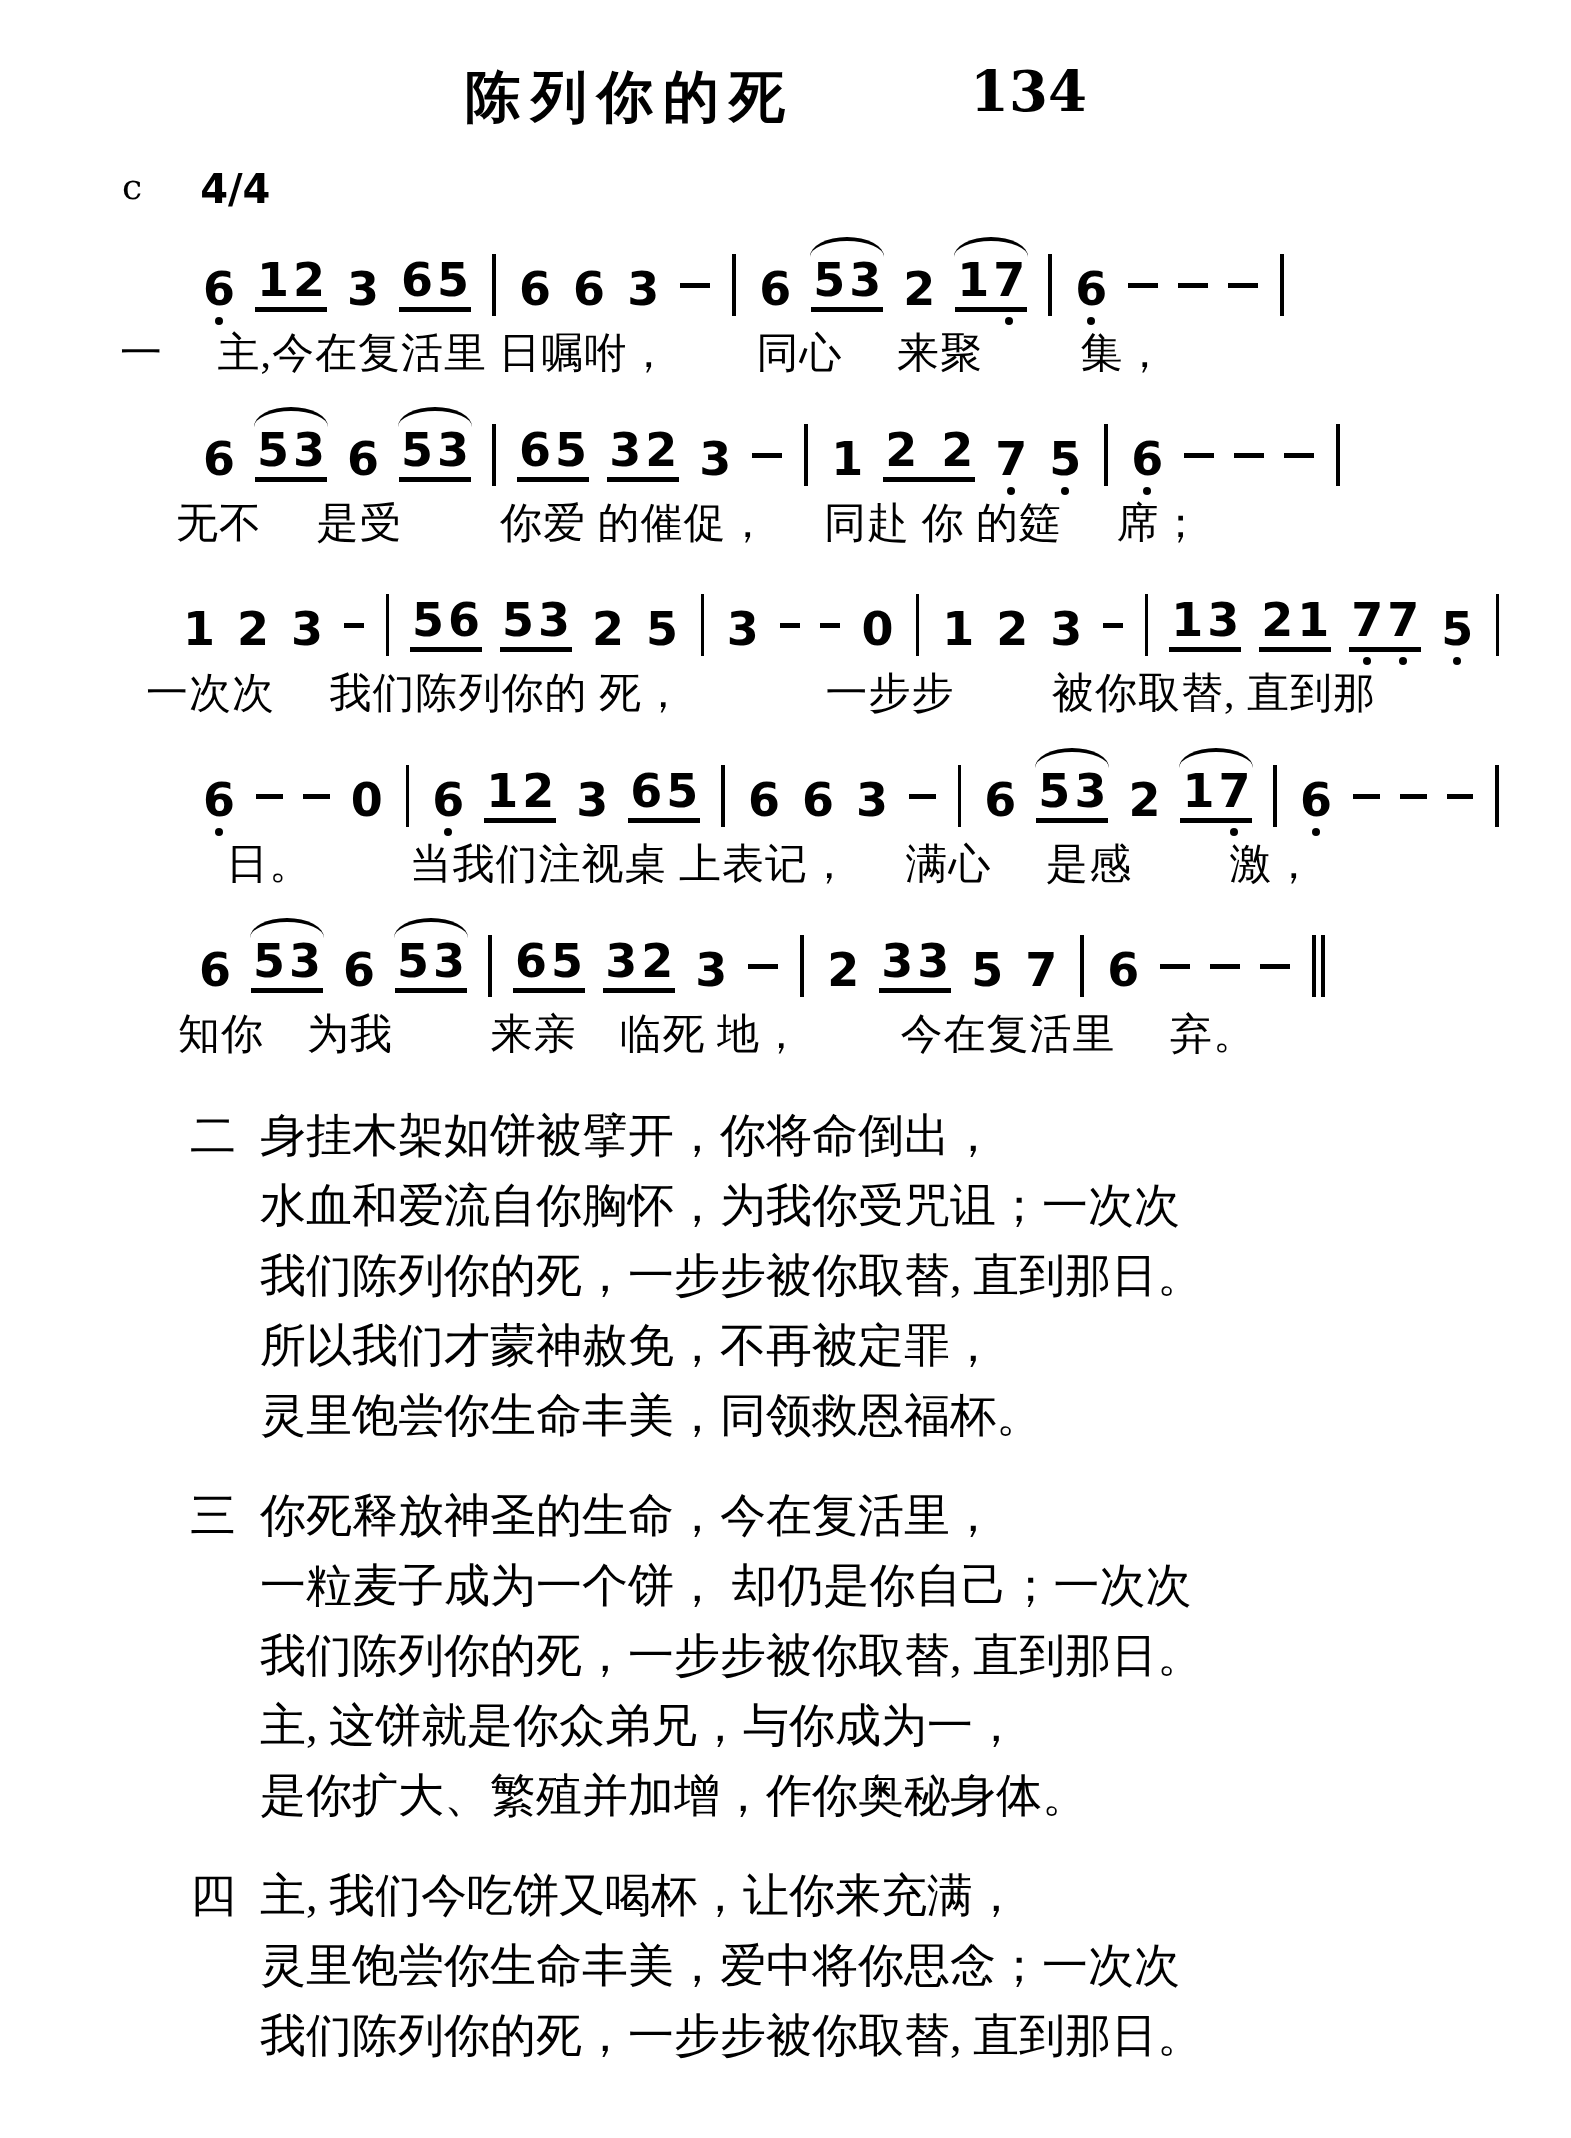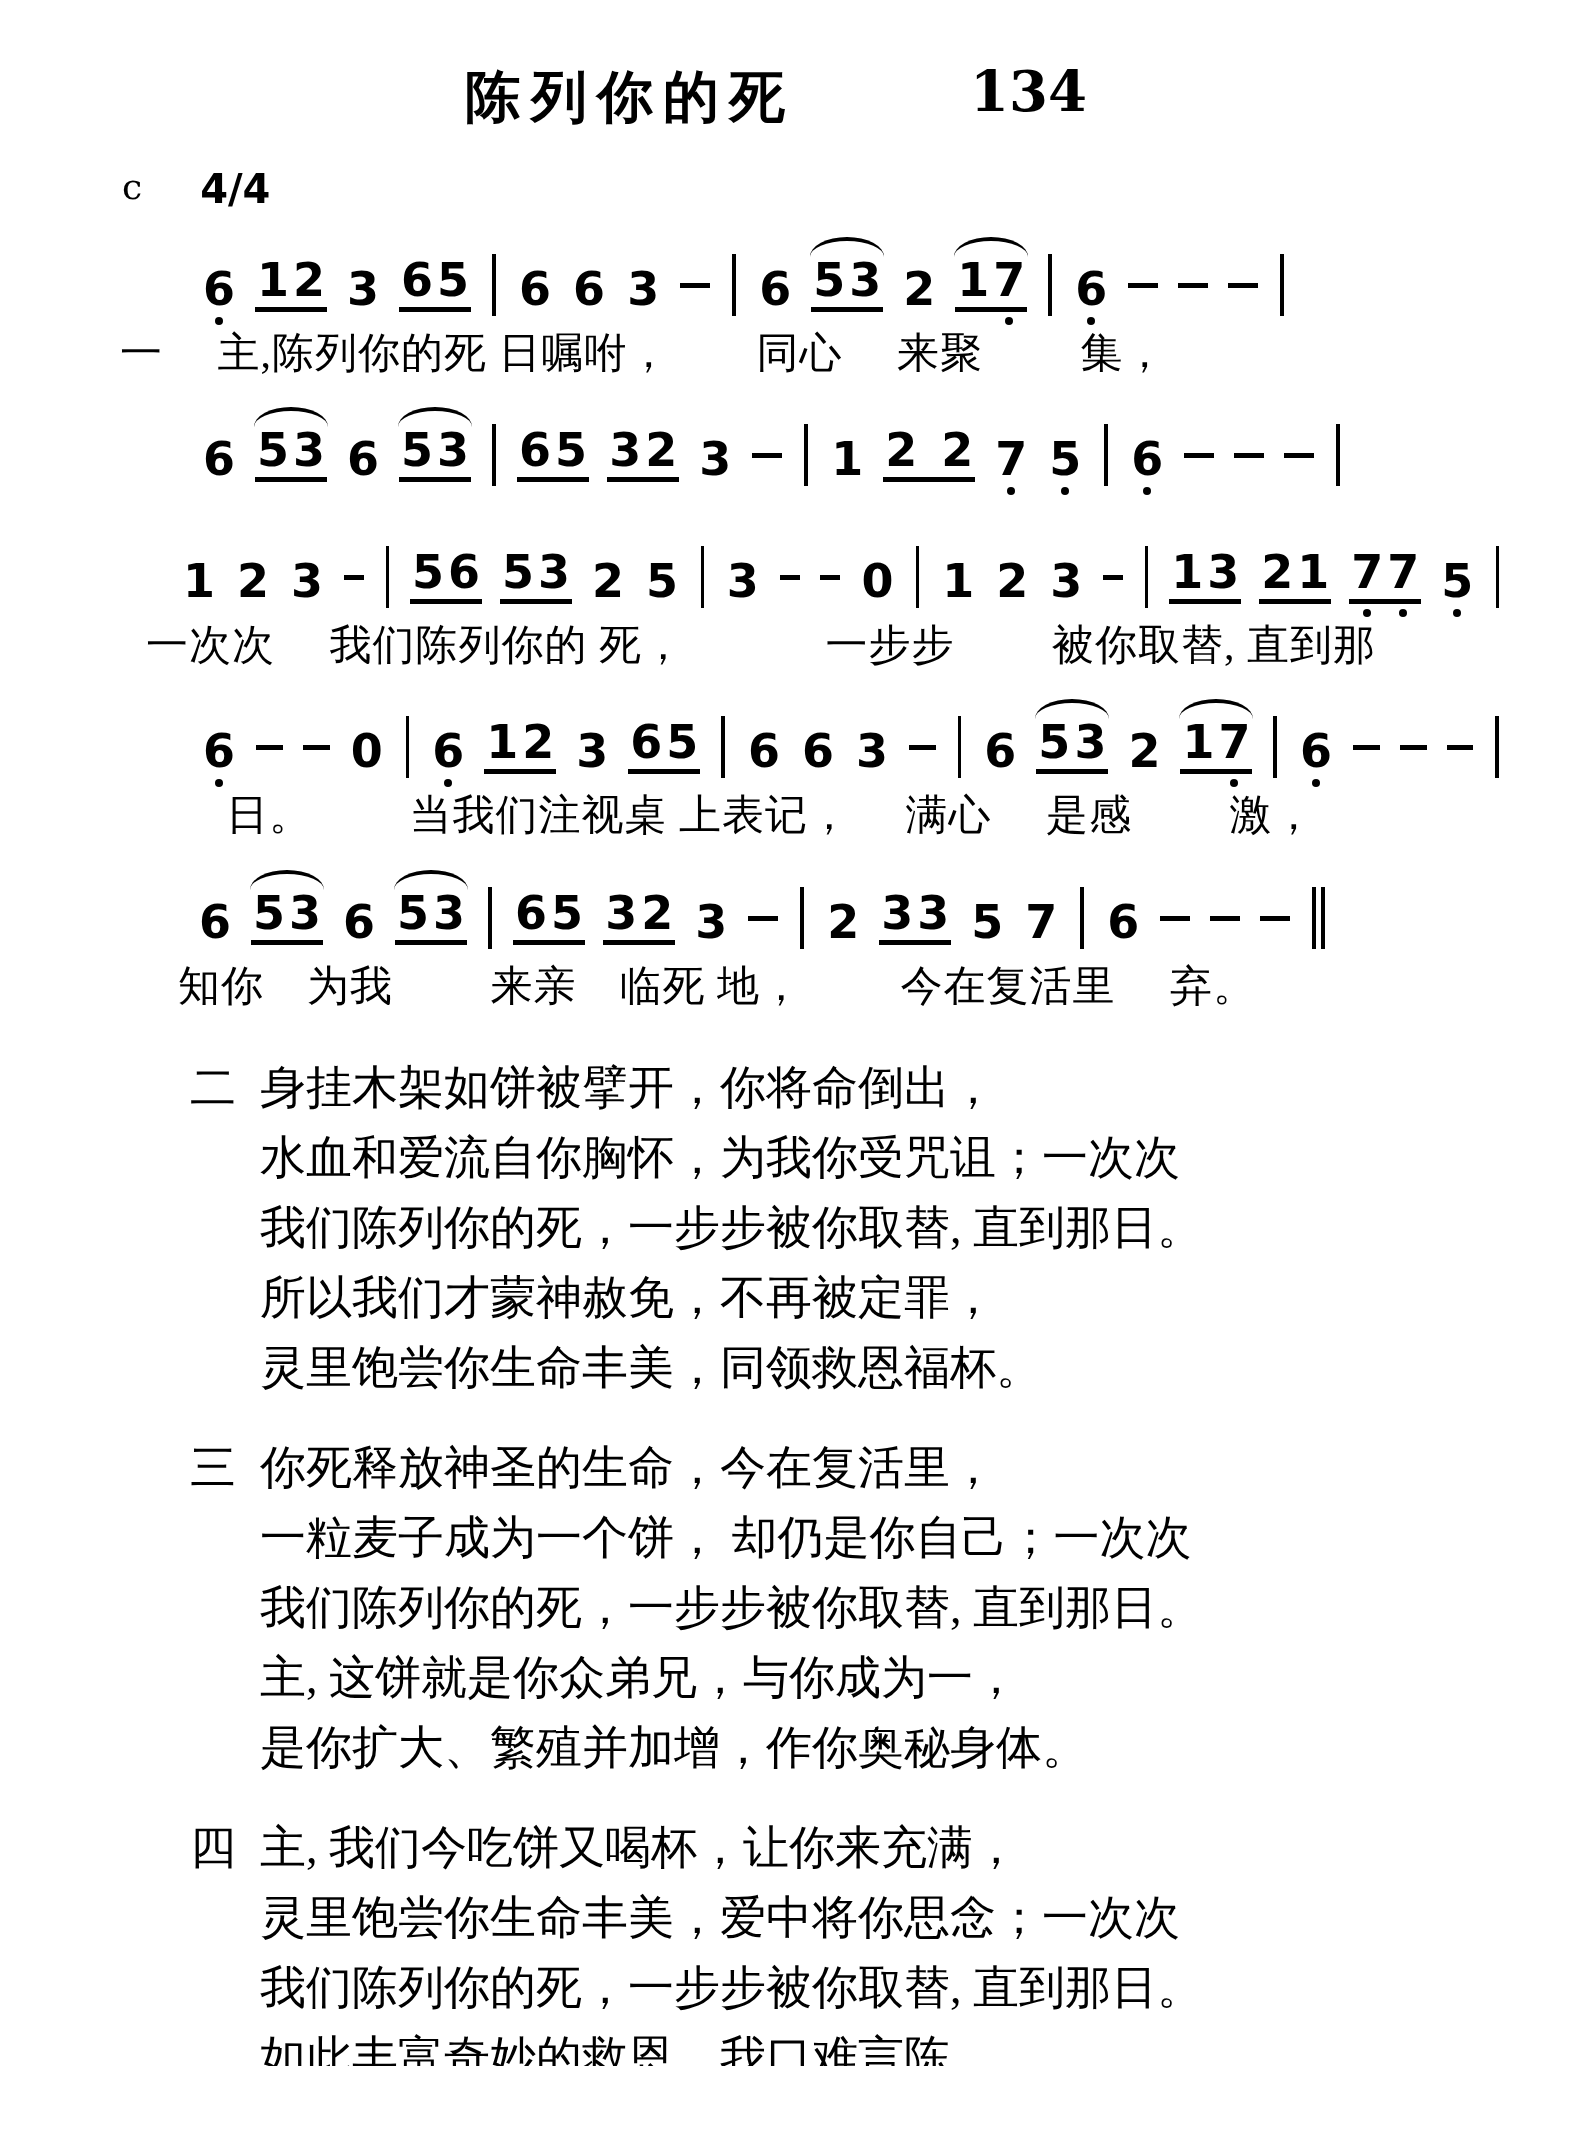--- a/index.html
+++ b/index.html
@@ -148,21 +148,21 @@
           </span>
           <span class="bar"></span>
           <span class="note">
             <span class="digit">6<i class="dotb"></i></span>
           </span>
           <span class="dash"></span>
           <span class="dash"></span>
           <span class="dash"></span>
           <span class="bar"></span>
         </div>
-      <div class="lyrics-row">一　 主,陈列你的死 日嘱咐，　　同心　 来聚　　 集，</div>
+      <div class="lyrics-row">一　 主,今在复活里 日嘱咐，　　同心　 来聚　　 集，</div>
     </div>
     <div class="score-line row-1">
       <div class="notes-row">
           <span class="note">
             <span class="digit">6</span>
           </span>
           <span class="note u">
             <span class="digit">5</span>
             <span class="digit">3</span>
             <i class="arcm"></i>
@@ -205,20 +205,21 @@
           </span>
           <span class="bar"></span>
           <span class="note">
             <span class="digit">6<i class="dotb"></i></span>
           </span>
           <span class="dash"></span>
           <span class="dash"></span>
           <span class="dash"></span>
           <span class="bar"></span>
         </div>
+      <div class="lyrics-row">无不　 是受　　 你爱 的催促，　 同赴 你 的筵　 席；</div>
     </div>
     <div class="score-line row-2">
       <div class="notes-row">
           <span class="note">
             <span class="digit">1</span>
           </span>
           <span class="note">
             <span class="digit">2</span>
           </span>
           <span class="note">

